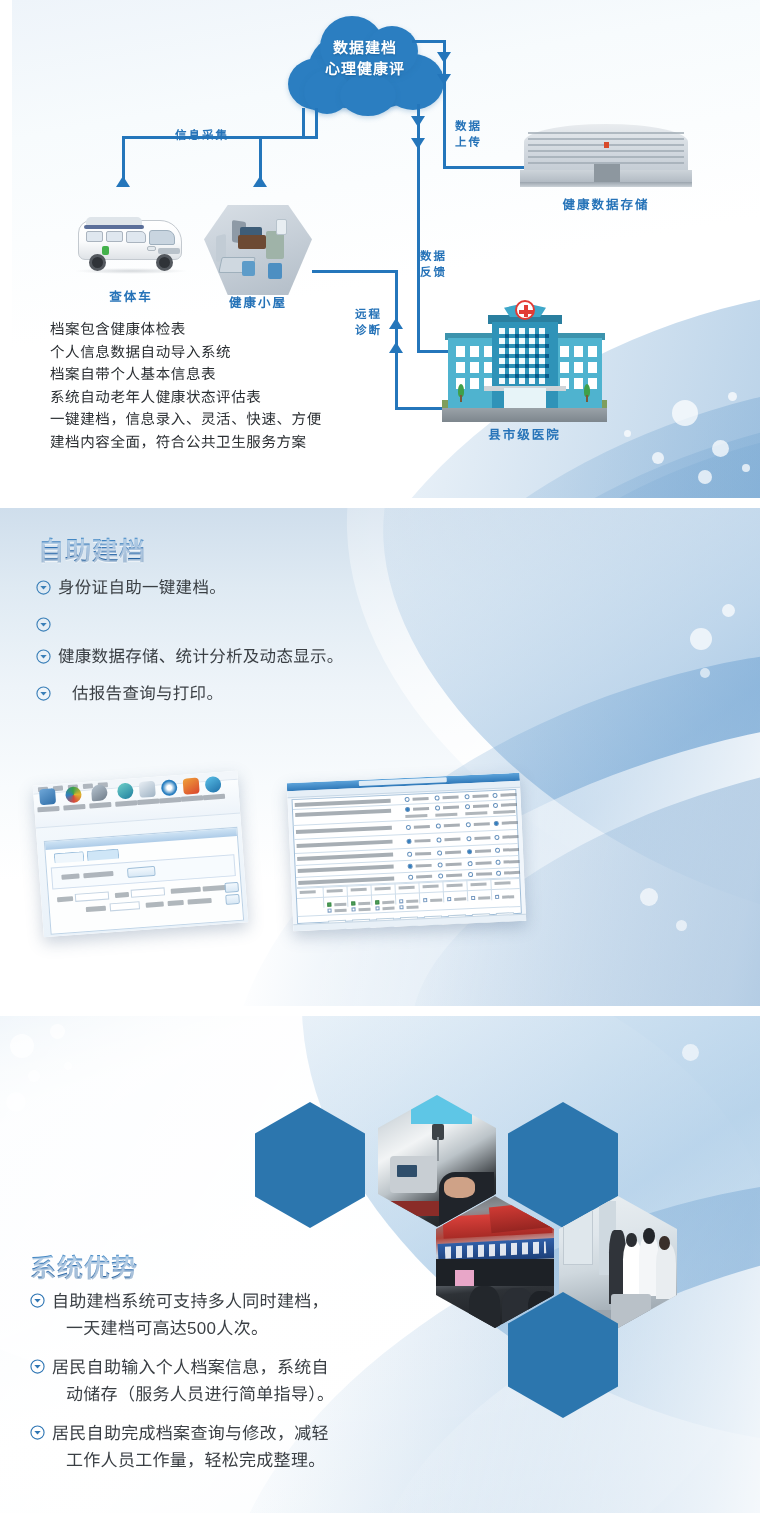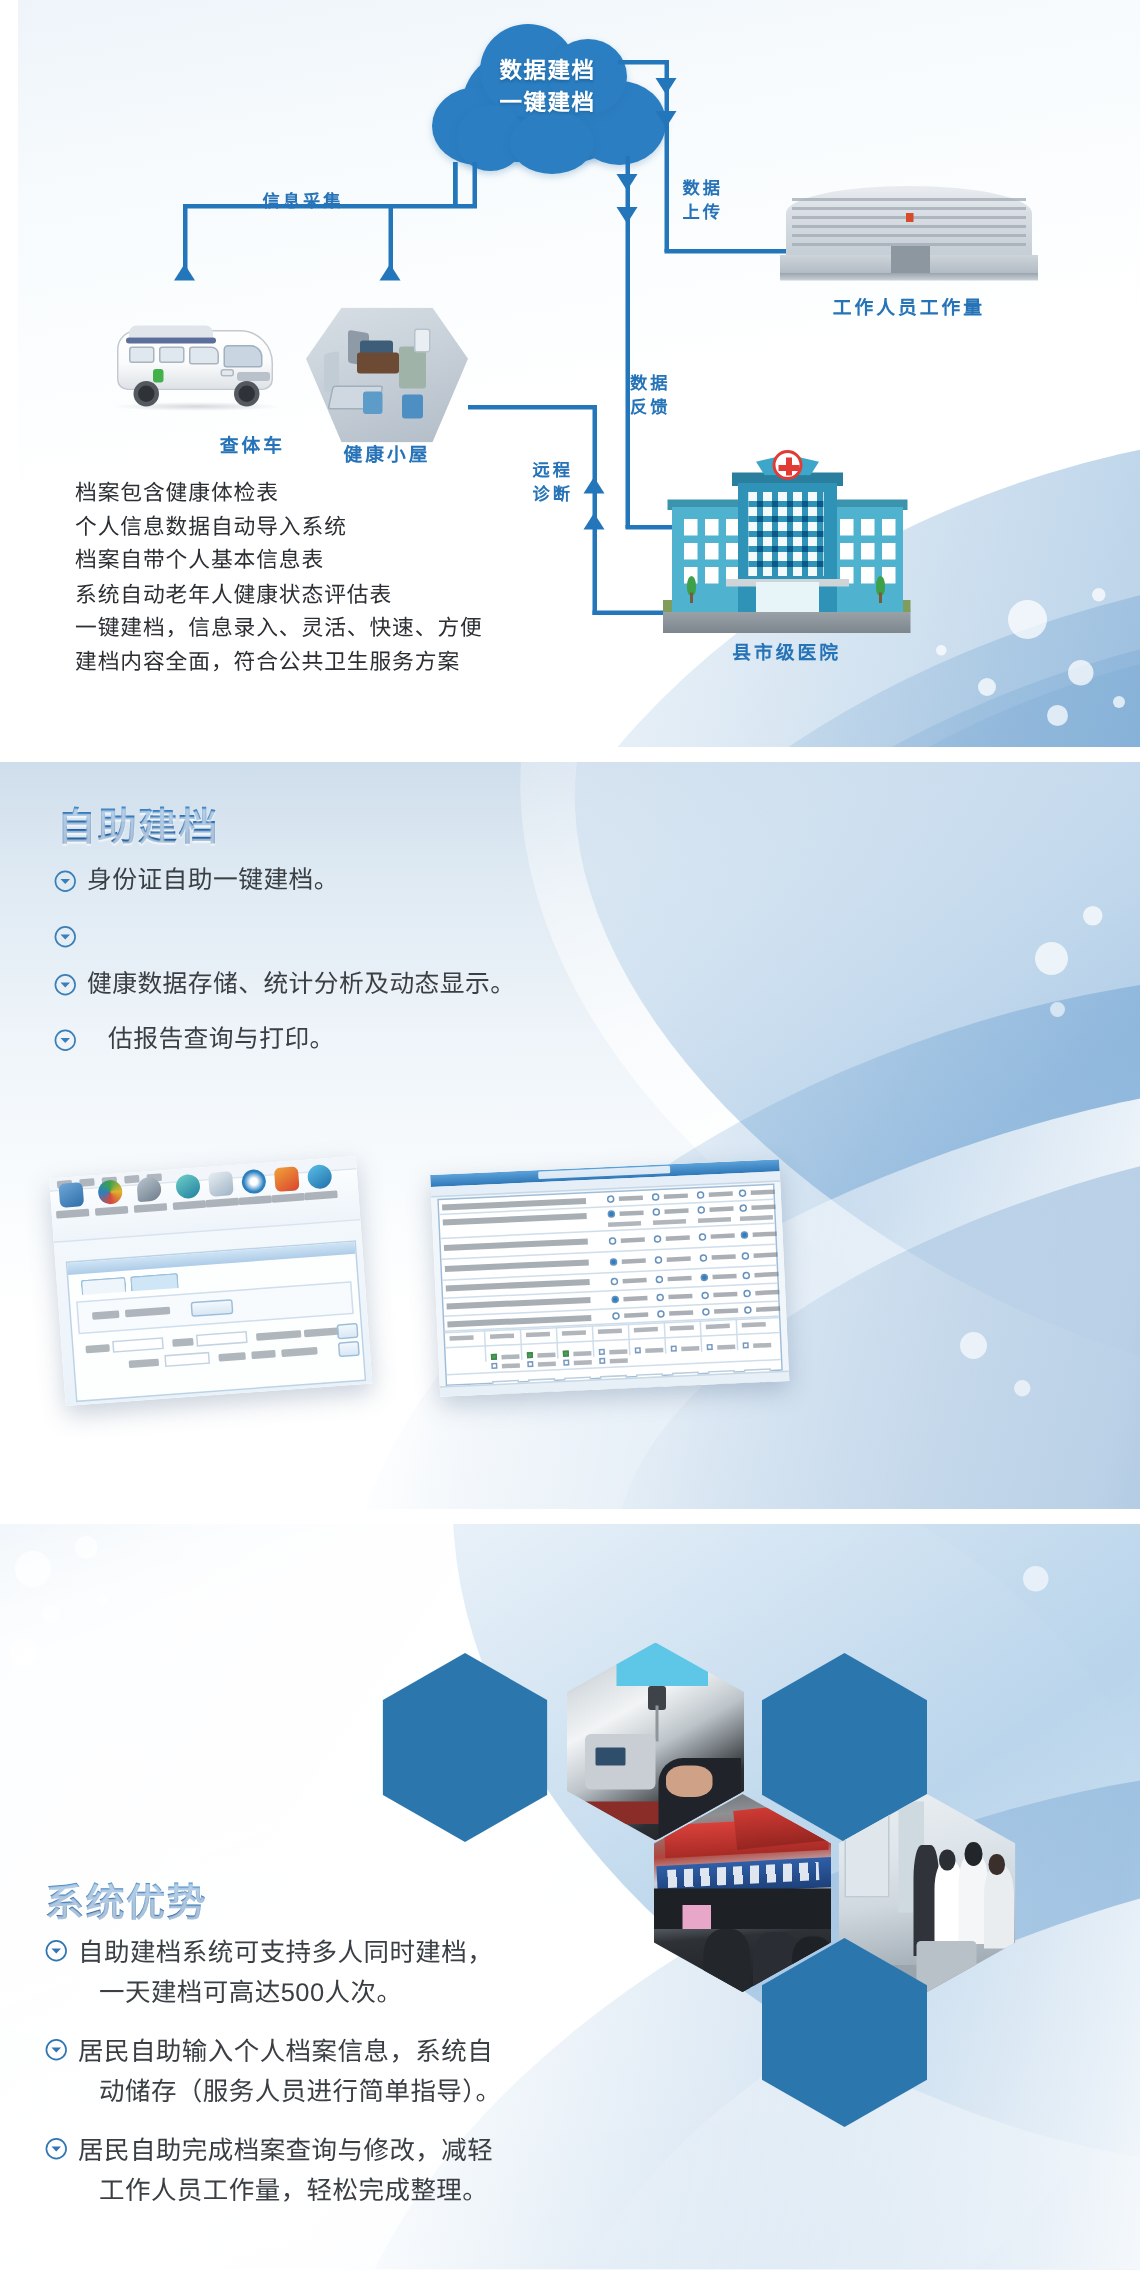--- a/index.html
+++ b/index.html
@@ -335,21 +335,21 @@
       <i style="left:28px;top:20px;width:112px;height:74px;border-radius:46px;"></i>
       <i style="left:8px;top:44px;width:60px;height:52px;"></i>
       <i style="left:102px;top:40px;width:62px;height:56px;"></i>
       <i style="left:40px;top:2px;width:64px;height:62px;"></i>
       <i style="left:86px;top:12px;width:52px;height:50px;"></i>
       <i style="left:24px;top:56px;width:46px;height:44px;"></i>
       <i style="left:60px;top:60px;width:56px;height:42px;"></i>
     </div>
     <div class="cloud-label">
       <div>数据建档</div>
-      <div>一键建档</div>
+      <div>心理健康评</div>
     </div>
 
     <div class="ln lv" style="left:303px;top:108px;height:30px;"></div>
     <div class="corner" style="left:290px;top:108px;width:16px;height:30px;border-top:none;border-right:none;border-bottom:none;background:#2476bb;width:3px;"></div>
     <div class="ln lh" style="left:110px;top:136px;width:196px;"></div>
     <div class="ln lv" style="left:110px;top:136px;height:48px;"></div>
     <div class="arr arr-up" style="left:104px;top:176px;"></div>
     <div class="ln lv" style="left:247px;top:136px;height:48px;"></div>
     <div class="arr arr-up" style="left:241px;top:176px;"></div>
 
@@ -392,21 +392,21 @@
       <div class="win w1"></div>
         <div class="win w2"></div>
         <div class="win w3"></div>
       <div class="wind"></div>
       <div class="green"></div>
       <div class="grille"></div>
       <div class="lamp l1"></div>
       <div class="wheel wh1"></div>
         <div class="wheel wh2"></div>
     </div>
-    <div class="nlabel" style="left:60px;top:286px;width:118px;text-align:right;">查体车</div>
+    <div class="nlabel" style="left:60px;top:286px;width:118px;">查体车</div>
 
     <div class="hut">
       <div class="frame"></div>
       <div class="it pan"></div>
       <div class="it screen"></div>
       <div class="it mon"></div>
       <div class="it desk"></div>
       <div class="it cab"></div>
       <div class="it wm"></div>
       <div class="it bed"></div>
@@ -421,21 +421,21 @@
       <div class="fl" style="top:18px;"></div>
       <div class="fl" style="top:24px;"></div>
       <div class="fl" style="top:30px;"></div>
       <div class="fl" style="top:36px;"></div>
       <div class="fl" style="top:42px;"></div>
       <div class="base"></div>
       <div class="door"></div>
       <div class="flag"></div>
       <div class="gr"></div>
     </div>
-    <div class="nlabel" style="left:508px;top:194px;width:172px;">工作人员工作量</div>
+    <div class="nlabel" style="left:508px;top:194px;width:172px;">健康数据存储</div>
 
     <div class="hosp">
       <div class="plinth"></div>
       <div class="lawn"></div>
       <div class="wingLt"></div>
         <div class="wingRt"></div>
       <div class="wingL"></div>
         <div class="wingR"></div>
       <div class="wn" style="left:14px;top:46px;"></div>
         <div class="wn" style="left:28px;top:46px;"></div>

